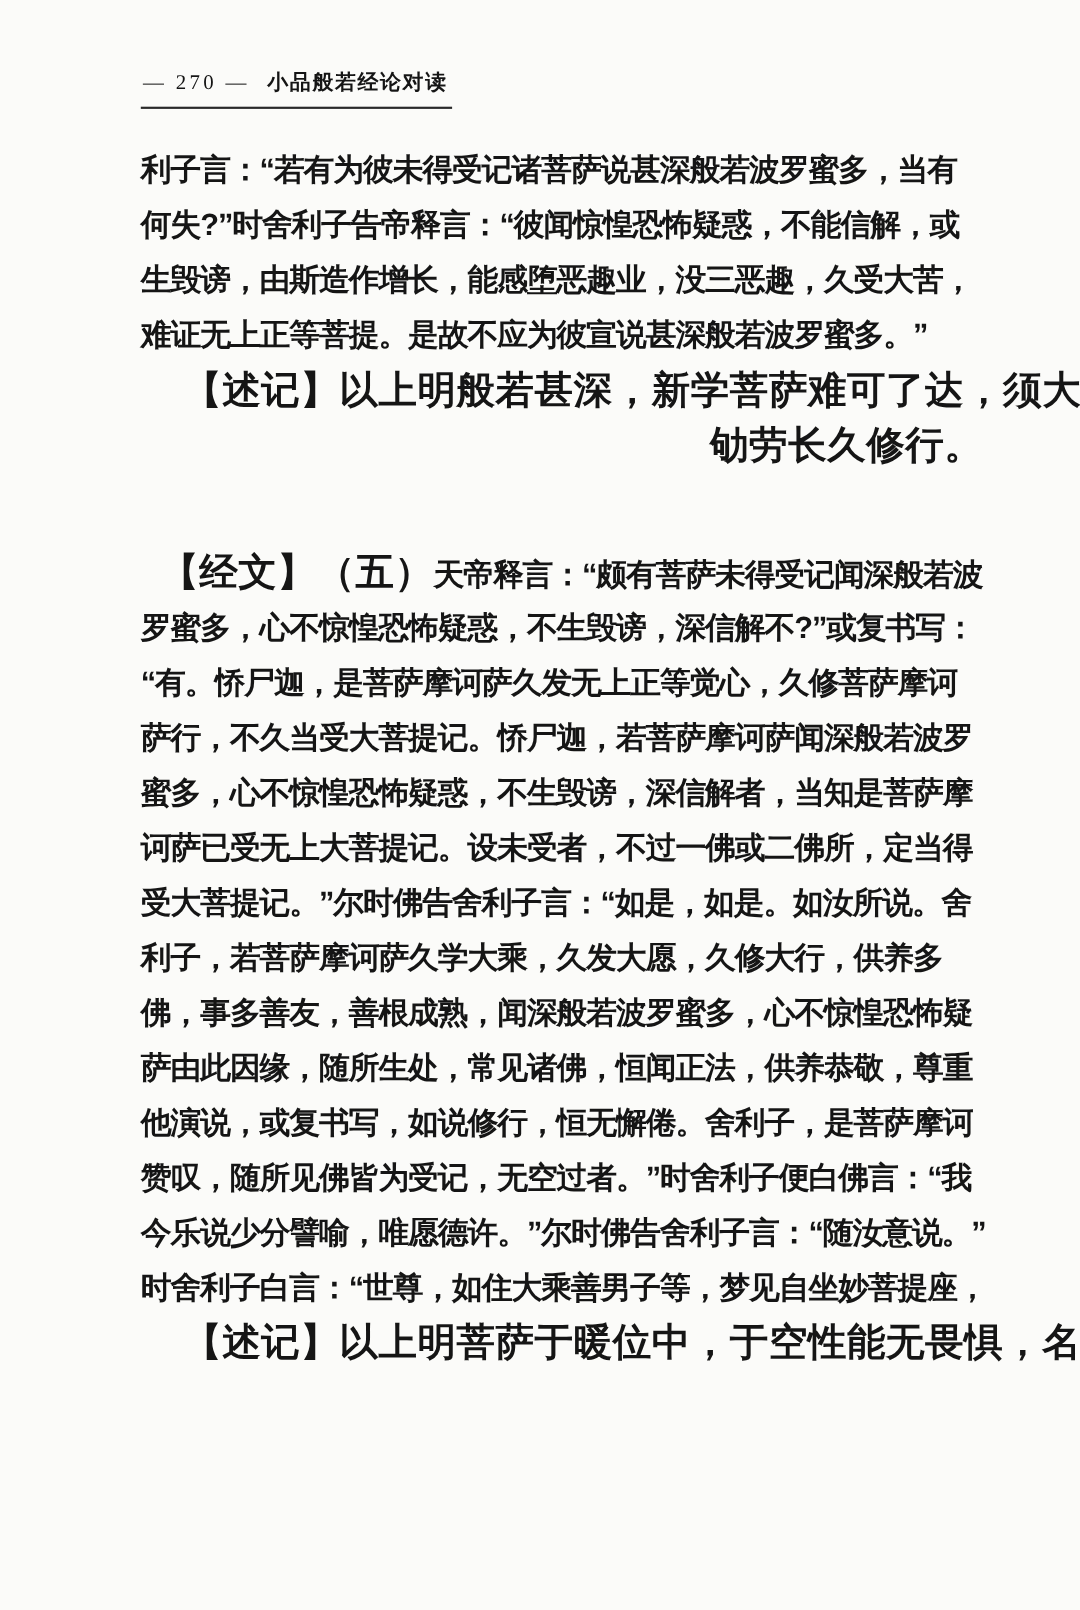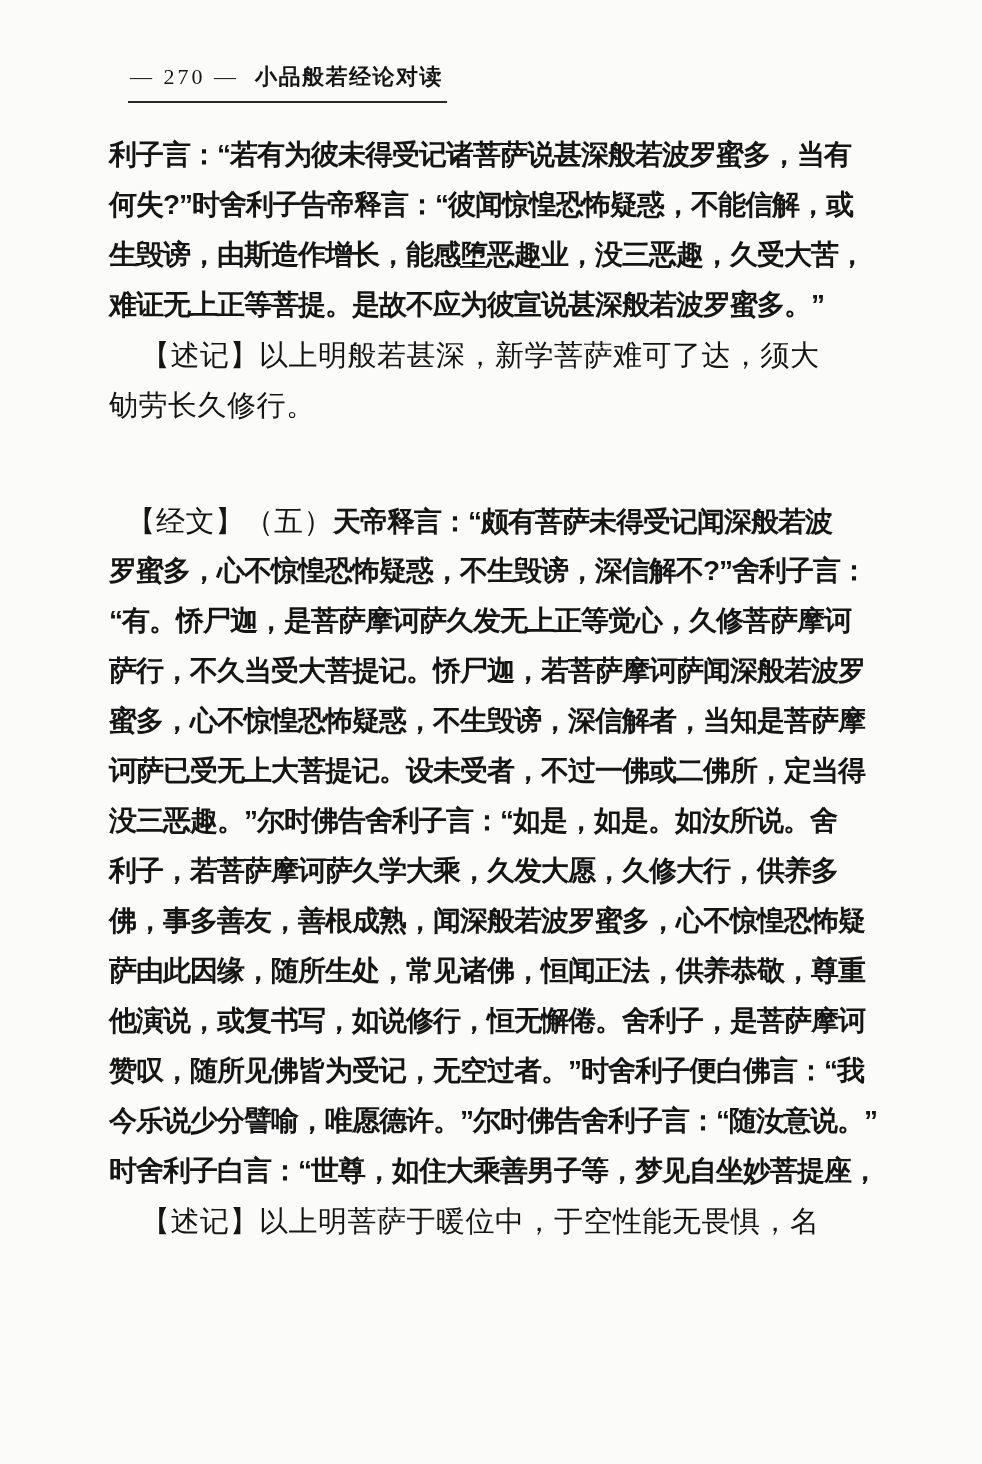--- a/index.html
+++ b/index.html
@@ -10,48 +10,49 @@
     font-family: "Liberation Serif", serif;
     overflow: hidden;
   }
   .page { position: relative; width: 982px; height: 1464px; }
 
   
   .header {
     position: absolute; left: 128px; top: 62px;
     border-bottom: 2px solid #2a2a2a;
     padding: 0 4px 9px 2px;
-    font-size: 22px;
+    font-size: 19px;
     white-space: nowrap;
   }
   .pagenum {
     font-family: "Liberation Serif", serif;
     letter-spacing: 3px;
     margin-right: 16px;
   }
   .title {
     font-family: "Liberation Serif", serif;
     font-weight: bold;
     letter-spacing: 1.5px;
   }
 
   
-  .content { position: absolute; left: 109px; top: 130px; width: 766px; }
+  .content { position: absolute; left: 128px; top: 130px; width: 766px; }
   .line { height: 50px; line-height: 50px; white-space: nowrap; }
   .hei  {
     font-family: "Liberation Sans", sans-serif;
     font-weight: bold;
     font-size: 28px;
     letter-spacing: -1px;
   }
   .song {
     font-family: "Liberation Serif", serif;
-    font-weight: normal;
-    font-size: 29px;
+    font-weight: bold;
+    font-size: 35px;
     letter-spacing: 0.5px;
+    text-align: right;
   }
   .indent { text-indent: 1.1em; }
   .para { margin: 0; }
   .para-gap { margin-top: 66px; }
 </style>
 </head>
 <body>
 
 <div class="page">
 
@@ -68,26 +69,26 @@
       <div class="line hei">难证无上正等菩提。是故不应为彼宣说甚深般若波罗蜜多。”</div>
     </div>
 
     <div class="para">
       <div class="line song indent"><span>【述记】</span><span>以上明般若甚深，新学菩萨难可了达，须大</span></div>
       <div class="line song">劬劳长久修行。</div>
     </div>
 
     <div class="para para-gap">
       <div class="line indent"><span class="song">【经文】</span><span class="song">（五）</span><span class="hei">天帝释言：“颇有菩萨未得受记闻深般若波</span></div>
-      <div class="line hei">罗蜜多，心不惊惶恐怖疑惑，不生毁谤，深信解不?”舍利子言：</div>
+      <div class="line hei">罗蜜多，心不惊惶恐怖疑惑，不生毁谤，深信解不?”或复书写：</div>
       <div class="line hei">“有。㤭尸迦，是菩萨摩诃萨久发无上正等觉心，久修菩萨摩诃</div>
       <div class="line hei">萨行，不久当受大菩提记。㤭尸迦，若菩萨摩诃萨闻深般若波罗</div>
       <div class="line hei">蜜多，心不惊惶恐怖疑惑，不生毁谤，深信解者，当知是菩萨摩</div>
       <div class="line hei">诃萨已受无上大菩提记。设未受者，不过一佛或二佛所，定当得</div>
-      <div class="line hei">没三恶趣。”尔时佛告舍利子言：“如是，如是。如汝所说。舍</div>
+      <div class="line hei">受大菩提记。”尔时佛告舍利子言：“如是，如是。如汝所说。舍</div>
       <div class="line hei">利子，若菩萨摩诃萨久学大乘，久发大愿，久修大行，供养多</div>
       <div class="line hei">佛，事多善友，善根成熟，闻深般若波罗蜜多，心不惊惶恐怖疑</div>
       <div class="line hei">萨由此因缘，随所生处，常见诸佛，恒闻正法，供养恭敬，尊重</div>
       <div class="line hei">他演说，或复书写，如说修行，恒无懈倦。舍利子，是菩萨摩诃</div>
       <div class="line hei">赞叹，随所见佛皆为受记，无空过者。”时舍利子便白佛言：“我</div>
       <div class="line hei">今乐说少分譬喻，唯愿德许。”尔时佛告舍利子言：“随汝意说。”</div>
       <div class="line hei">时舍利子白言：“世尊，如住大乘善男子等，梦见自坐妙菩提座，</div>
     </div>
 
     <div class="para">

